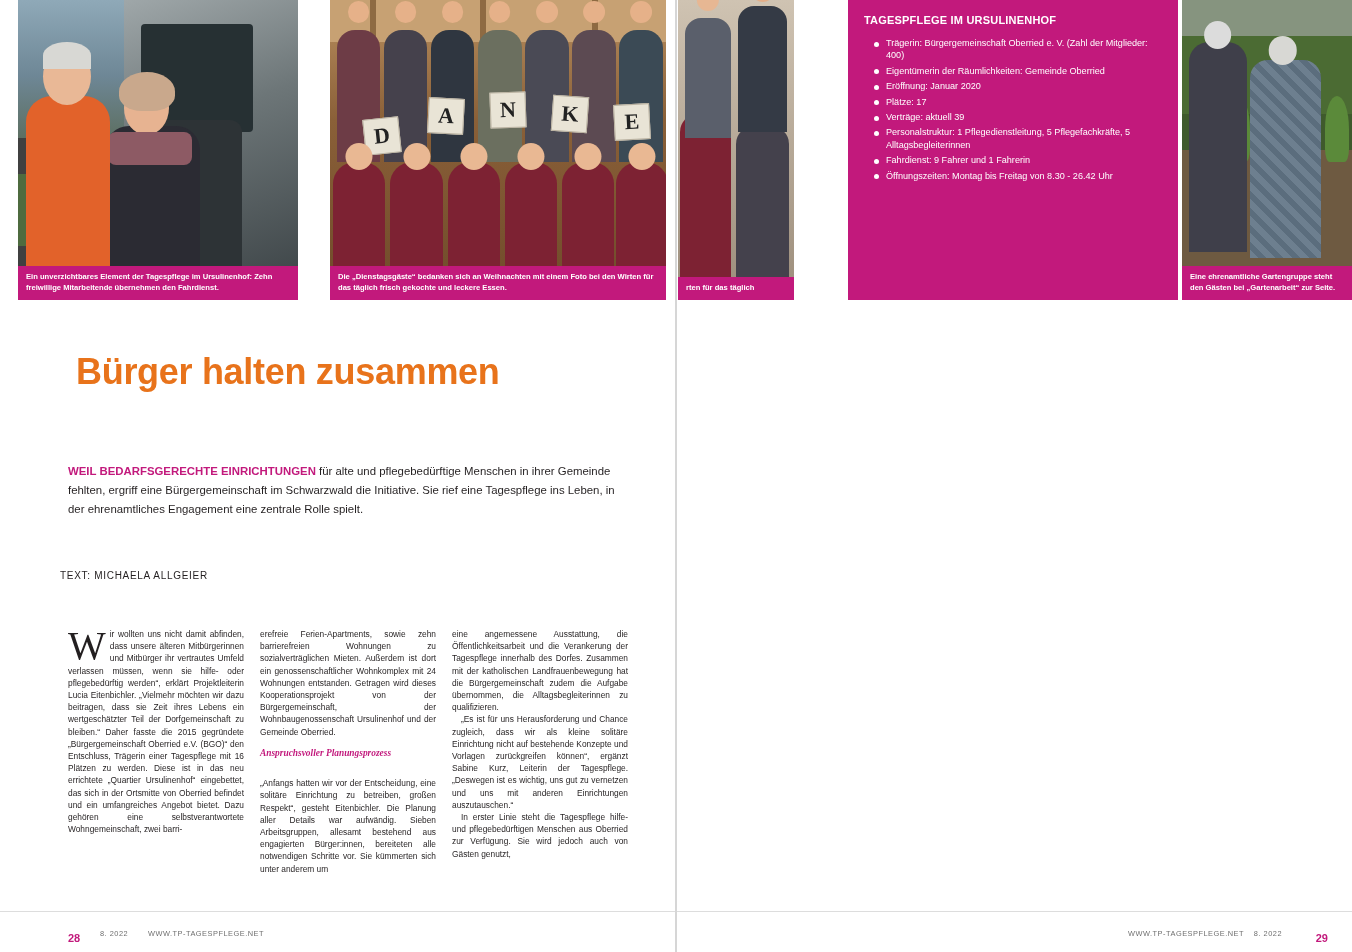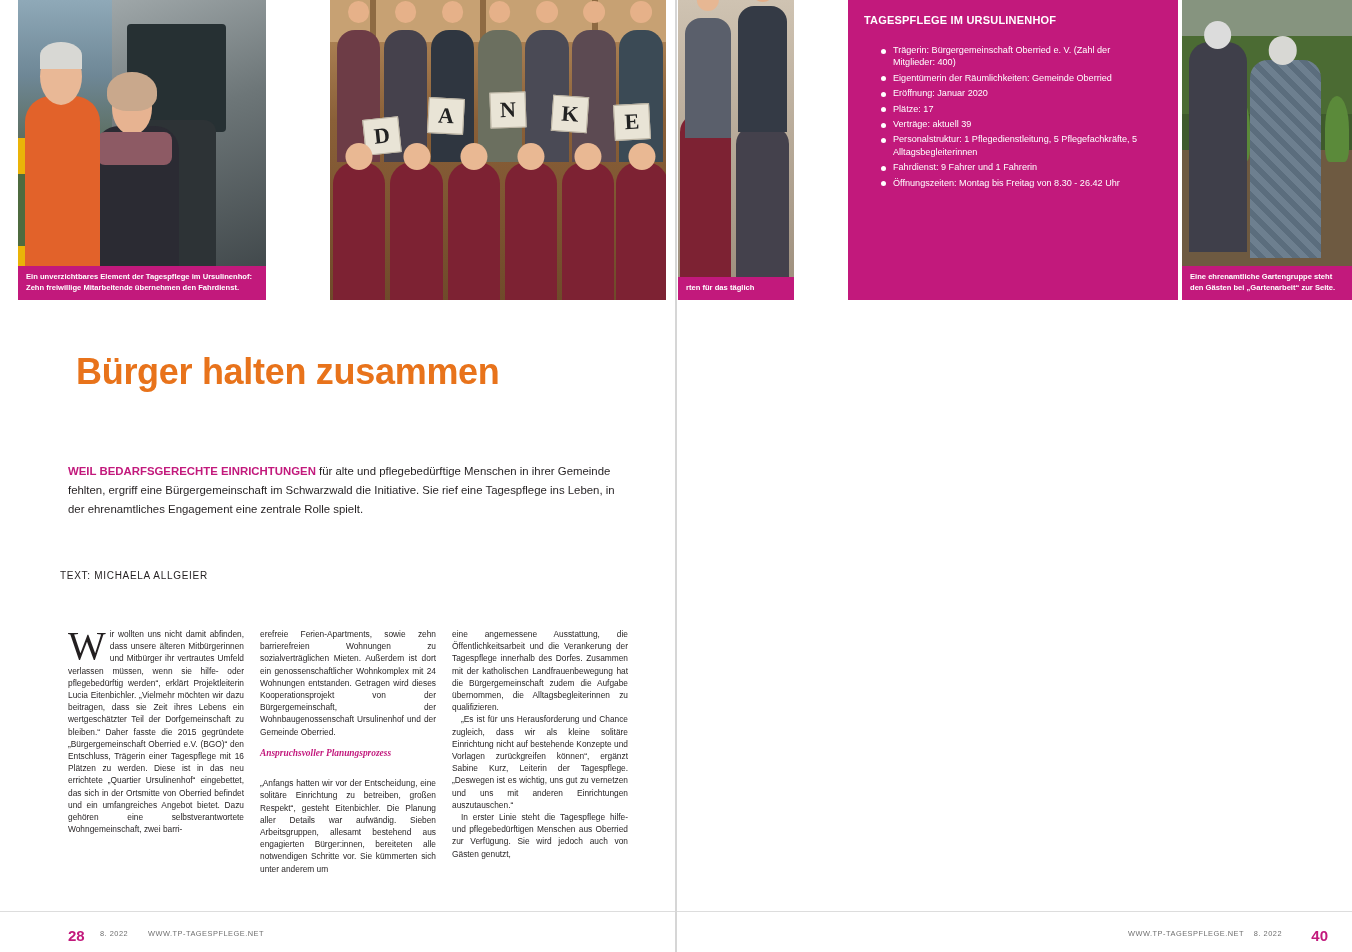--- a/index.html
+++ b/index.html
@@ -23,21 +23,21 @@
   .capt{
     position:absolute;left:0;right:0;bottom:0;
     background:#c2197c;color:#fff;
     font-size:7.6px;line-height:10.5px;font-weight:bold;
     padding:6px 8px 7px 8px;
     box-sizing:border-box;
   }
   .photo-inner{position:absolute;inset:0;}
 
   
-  .p1{left:18px;width:248px;height:300px;background:#eab308;}
+  .p1{left:18px;width:248px;height:300px;background:#404040;padding-left:32px;}
   .p1 .sky{position:absolute;left:0;top:0;width:100%;height:46%;
     background:linear-gradient(180deg,#8fa9b8 0%,#6e8796 55%,#5d6f62 100%);}
   .p1 .car{position:absolute;left:38%;top:0;width:62%;height:100%;
     background:linear-gradient(160deg,#9fa7a9 0%,#6d7678 40%,#3a4144 100%);}
   .p1 .win{position:absolute;left:44%;top:8%;width:40%;height:36%;
     background:#263033;border-radius:4px;}
   .p1 .seat{position:absolute;left:46%;top:40%;width:34%;height:55%;background:#2d3336;border-radius:12px 12px 0 0;}
   .p1 .manbody{position:absolute;left:3%;top:32%;width:30%;height:68%;
     background:#e2622a;border-radius:26px 26px 0 0;}
   .p1 .manhead{position:absolute;left:9%;top:16%;width:17%;height:19%;background:#e9b896;border-radius:50%;}
@@ -62,21 +62,21 @@
   .p2 .pers i{position:absolute;left:50%;transform:translateX(-50%);top:-14%;width:52%;padding-top:52%;
     background:#e9b893;border-radius:50%;display:block;}
   .p2 .back{position:absolute;width:13%;height:44%;top:10%;border-radius:18px 18px 0 0;}
   .p2 .back i{position:absolute;left:50%;transform:translateX(-50%);top:-22%;width:50%;padding-top:50%;
     background:#e6b189;border-radius:50%;display:block;}
 
   
   .infobox{position:absolute;left:172px;top:0;width:330px;height:300px;background:#c2197c;color:#fff;
     padding:14px 16px 10px 16px;box-sizing:border-box;}
   .infobox h4{margin:0 0 9px 0;font-size:11px;line-height:13px;font-weight:bold;letter-spacing:.2px;}
-  .infobox ul{list-style:none;margin:17px;padding:0;}
+  .infobox ul{list-style:none;margin:10px;padding:0;}
   .infobox li{position:relative;padding-left:12px;font-size:9.1px;line-height:12.4px;margin-bottom:3px;}
   .infobox li:before{content:"";position:absolute;left:0;top:4.5px;width:5px;height:5px;border-radius:50%;background:#fff;}
 
   
   .p4{left:506px;width:170px;height:300px;background:#3f5a2c;}
   .p4 .sky{position:absolute;left:0;top:0;width:100%;height:20%;background:#86947f;}
   .p4 .hedge{position:absolute;left:0;top:12%;width:100%;height:26%;background:#4b6b33;}
   .p4 .bed{position:absolute;left:0;bottom:0;width:100%;height:50%;background:#6e5a41;}
   .p4 .plant{position:absolute;bottom:46%;width:14%;height:22%;background:#5b8a3a;border-radius:50% 50% 20% 20%;}
   .p4 .w1{position:absolute;left:4%;top:14%;width:34%;height:70%;background:#3f3f4a;border-radius:20px 20px 0 0;}
@@ -99,21 +99,21 @@
     margin:9px 0 18px 0;font-family:"Liberation Serif", serif;}
   .dropcap{float:left;font-family:"Liberation Serif", serif;font-size:40px;line-height:31px;
     padding:2px 4px 0 0;font-weight:normal;}
 
   .lc1{left:68px;top:628px;width:176px;}
   .lc2{left:260px;top:628px;width:176px;}
   .lc3{left:452px;top:628px;width:176px;}
 
   
   .foot{position:absolute;bottom:14px;font-size:7.4px;color:#6f6f6f;letter-spacing:.5px;}
-  .folio{position:absolute;bottom:8px;color:#c2197c;font-weight:bold;font-size:15px;}
+  .folio{position:absolute;bottom:8px;color:#c2197c;font-weight:bold;font-size:11px;}
   .footline{position:absolute;left:0;right:0;bottom:40px;height:1px;background:#ddd;}
 </style>
 </head>
 <body>
 
 <div class="spread">
 
   <div class="page page-left">
 
     <div class="photoband">
@@ -186,20 +186,21 @@
                 <i></i>
               </div>
             <div class="pers" style="left:69%">
                 <i></i>
               </div>
             <div class="pers" style="left:85%">
                 <i></i>
               </div>
           </div>
         </div>
+        <div class="capt">Die „Dienstagsgäste“ bedanken sich an Weihnachten mit einem Foto bei den Wirten für das täglich frisch gekochte und leckere Essen.</div>
       </div>
     </div>
 
     <div class="headline">Bürger halten zusammen</div>
 
     <div class="lead">
       <span class="hl">WEIL BEDARFSGERECHTE EINRICHTUNGEN</span>
       <span>für alte und pflegebedürftige Menschen in ihrer Gemeinde fehlten, ergriff eine Bürgergemeinschaft im Schwarzwald die Initiative. Sie rief eine Tagespflege ins Leben, in der ehrenamtliches Engagement eine zentrale Rolle spielt.</span>
     </div>
 
@@ -281,17 +282,17 @@
               <i></i>
             </div>
         </div>
         <div class="capt">Eine ehrenamtliche Gartengruppe steht den Gästen bei „Gartenarbeit“ zur Seite.</div>
       </div>
     </div>
 
     <div class="footline"></div>
     <div class="foot" style="right:108px">WWW.TP-TAGESPFLEGE.NET</div>
     <div class="foot" style="right:70px">8. 2022</div>
-    <div class="folio" style="right:24px">40</div>
+    <div class="folio" style="right:24px">29</div>
   </div>
 
   <div class="gutter"></div>
 </div>
 
 </body></html>

